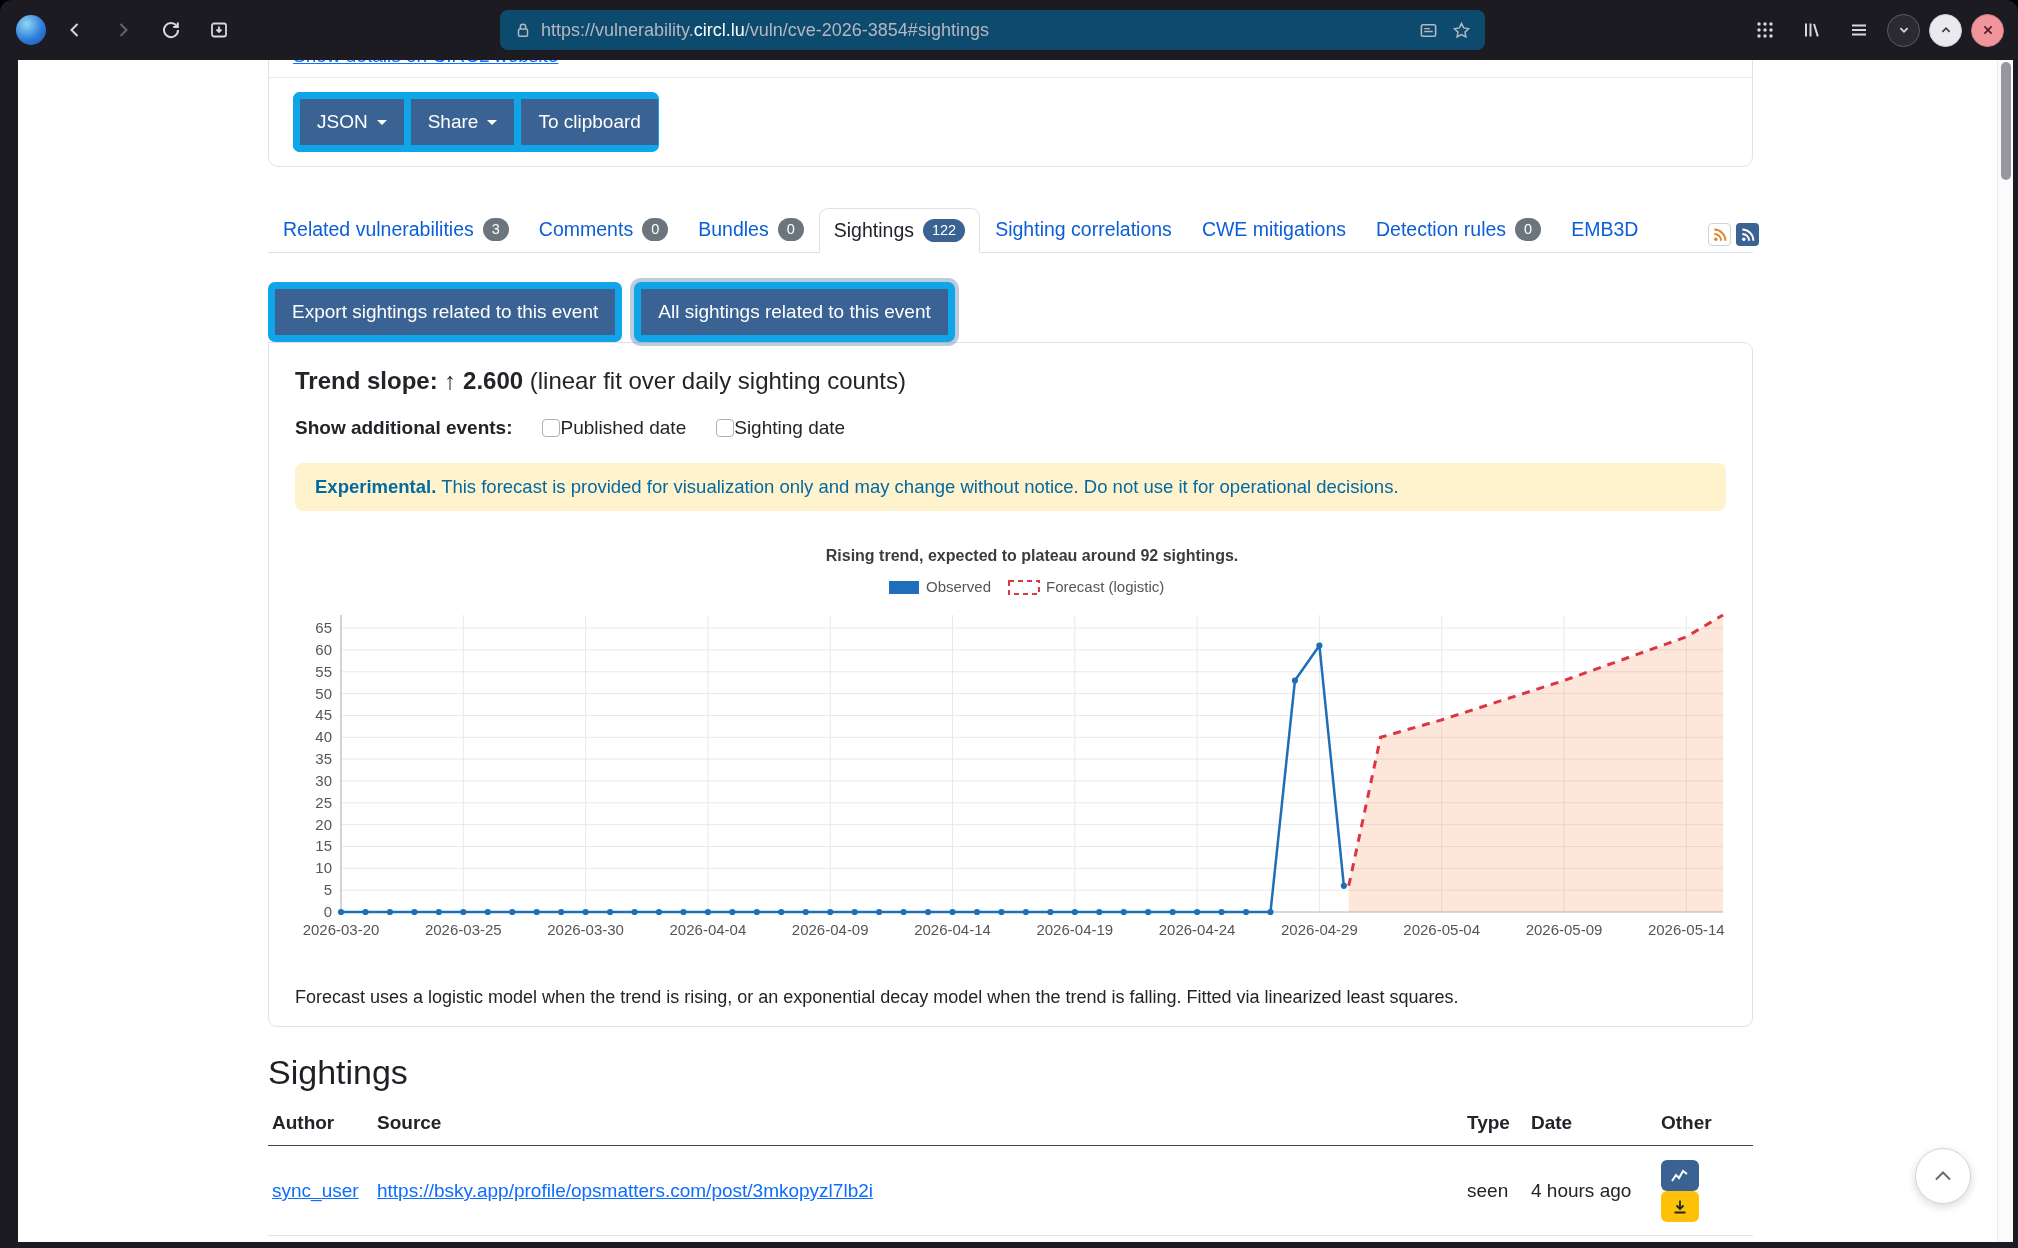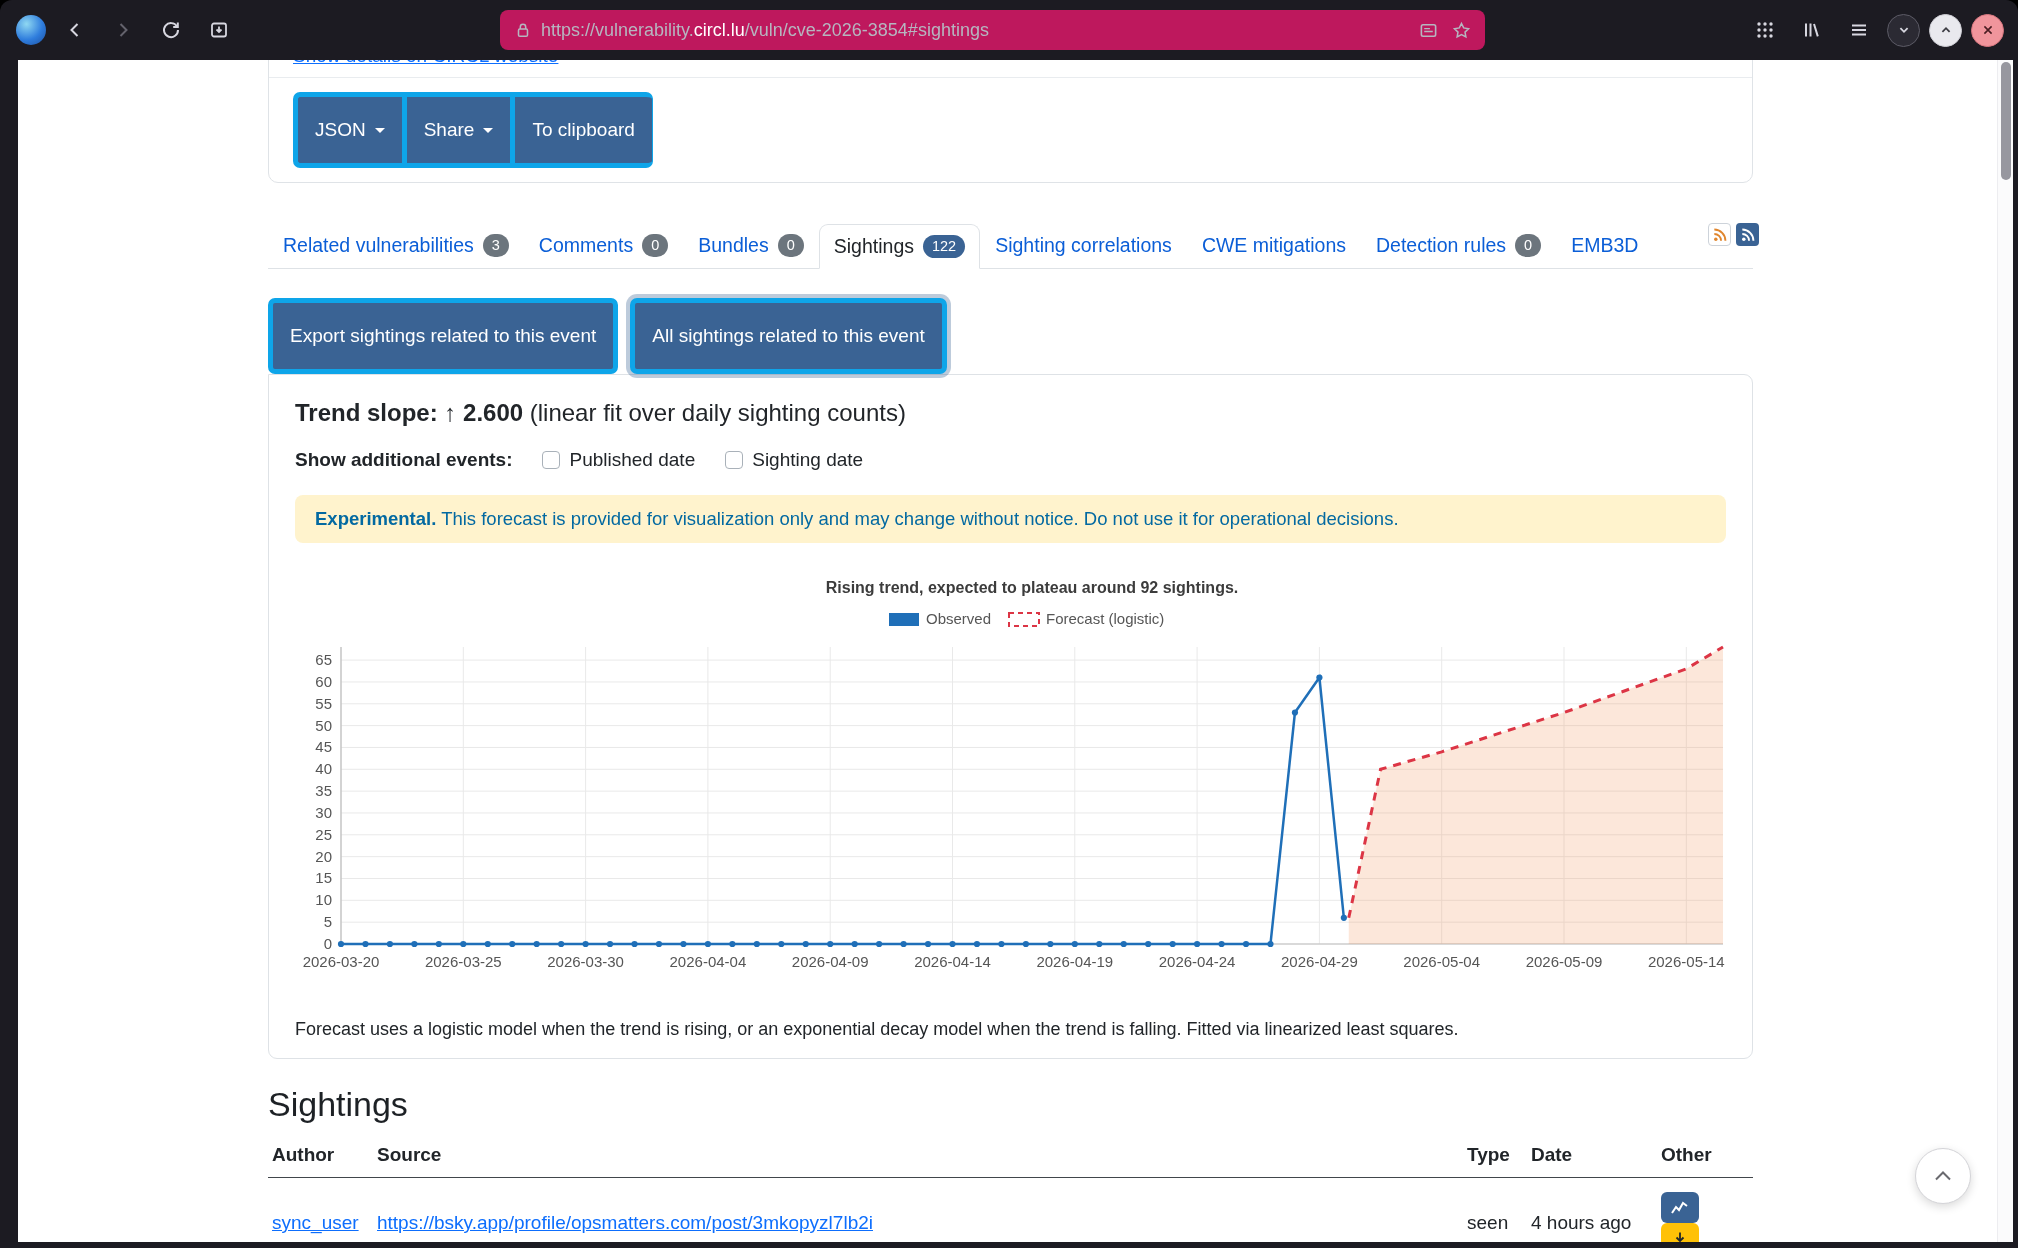--- a/index.html
+++ b/index.html
@@ -8,21 +8,21 @@
 
   
   .window{position:absolute;inset:0;background:#1c1b22;border-radius:12px 12px 0 0;overflow:hidden;}
   .chrome{position:absolute;top:0;left:0;right:0;height:60px;display:flex;align-items:center;color:#d7d7e0;}
   .left-icons{display:flex;align-items:center;gap:10px;margin-left:16px;}
   .app-logo{width:30px;height:30px;border-radius:50%;
     background:radial-gradient(circle at 35% 30%,#8fd8f2,#2f7ddd 55%,#1b4fa0);}
   .icon-btn{width:38px;height:38px;border:none;background:transparent;color:#d7d7e0;
     display:flex;align-items:center;justify-content:center;border-radius:6px;padding:0;}
   .icon-btn.disabled{color:#63626c;}
-  .urlbar{position:absolute;left:500px;top:10px;width:985px;height:40px;background:#be185d;
+  .urlbar{position:absolute;left:500px;top:10px;width:985px;height:40px;background:#0c4a6e;
     border-radius:8px;display:flex;align-items:center;padding:0 14px;color:#b6b6c0;font-size:18px;}
   .urlbar .lock{display:flex;margin-right:9px;color:#b6b6c0;}
   .url{white-space:nowrap;overflow:hidden;}
   .url .bright{color:#ffffff;}
   .urlbar .spacer{flex:1;}
   .urlbar .ub-icon{display:flex;margin-left:14px;color:#b6b6c0;}
   .right-icons{position:absolute;right:14px;top:11px;display:flex;align-items:center;gap:9px;}
   .circle-btn{width:33px;height:33px;border-radius:50%;border:1px solid #5c5b66;background:#2b2a33;
     color:#d7d7e0;display:flex;align-items:center;justify-content:center;padding:0;}
   .circle-btn.light{background:#e9e9ee;border-color:#cfcfd6;color:#3b3b42;}
@@ -36,22 +36,22 @@
   .page-scrollbar{position:absolute;top:0;right:0;bottom:0;width:16px;background:#fbfbfc;border-left:1px solid #ededf0;}
   .page-scrollbar .thumb{position:absolute;top:2px;left:3px;width:10px;height:118px;border-radius:5px;background:#97979f;}
 
   
   .card-top{margin-top:-34px;border:1px solid #dfe3e7;border-radius:10px;background:#fff;padding-top:18px;}
   .details-link{display:inline-block;margin:0 0 10px 24px;font-size:19px;}
   a{color:#0d6efd;text-decoration:underline;cursor:pointer;}
   .card-divider{border-top:1px solid #e9ecef;}
   .card-btn-row{padding:14px 24px;}
 
-  .btn-primary{background:#3a6394;color:#fff;border:5px solid #0ea5e9;border-radius:7px;
-    font-size:19px;padding:22px 17px;font-family:inherit;display:inline-flex;align-items:center;cursor:pointer;}
+  .btn-primary{background:#3a6394;color:#fff;border:7px solid #0ea5e9;border-radius:7px;
+    font-size:19px;padding:12px 17px;font-family:inherit;display:inline-flex;align-items:center;cursor:pointer;}
   .btn-group{display:inline-flex;}
   .btn-group .btn-primary{border-radius:0;border-right-width:0;}
   .btn-group .btn-primary:first-child{border-radius:7px 0 0 7px;}
   .btn-group .btn-primary:last-child{border-radius:0 7px 7px 0;border-right-width:1px;}
   .caret{width:0;height:0;border:5px solid transparent;border-top-color:#fff;margin-left:9px;transform:translateY(3px);}
 
   
   .tabs{display:flex;align-items:flex-end;border-bottom:1px solid #dee2e6;margin-top:40px;}
   .tabs.sub{border-bottom:none;margin-top:33px;position:relative;z-index:2;margin-bottom:-1px;}
   .tab{padding:10px 14px;font-size:19.5px;color:#0b5ed7;display:flex;align-items:center;cursor:pointer;
@@ -69,21 +69,21 @@
 
   .feed-icons{position:absolute;right:-6px;top:197px;display:flex;gap:5px;}
   .feed-icon{width:23px;height:23px;border-radius:4px;display:flex;align-items:center;justify-content:center;border:none;padding:0;cursor:pointer;}
   .feed-icon.outline{background:#fff;border:1px solid #cdd3da;color:#e0862e;}
   .feed-icon.solid{background:#3a6394;color:#fff;}
 
   
   .tab-panel{border:1px solid #dee2e6;border-radius:0 9px 9px 9px;background:#fff;padding:24px 26px 18px;}
   .trend{font-size:24px;}
   .cb-row{display:flex;align-items:flex-start;gap:30px;margin-top:22px;font-size:19px;}
-  .cb{display:flex;align-items:center;gap:9px;cursor:pointer;}
+  .cb{display:flex;align-items:center;cursor:pointer;}
   .cb input{appearance:none;width:18px;height:18px;border:1px solid #a9b1b9;border-radius:4px;background:#fff;margin:0;}
   .alert{margin-top:24px;background:#fff3cd;border-radius:8px;padding:13px 20px;font-size:18.5px;color:#0369a1;}
   .chart-wrap{margin-top:26px;}
   svg text{font-family:"Liberation Sans",sans-serif;}
   .tickl{font-size:15px;fill:#565656;}
   .ctitle{font-size:16px;font-weight:bold;fill:#3c3c3c;}
   .footnote{font-size:18px;color:#212529;margin-top:16px;}
 
   
   .sightings-h{font-size:34px;font-weight:500;margin:26px 0 10px;color:#1d2125;}

